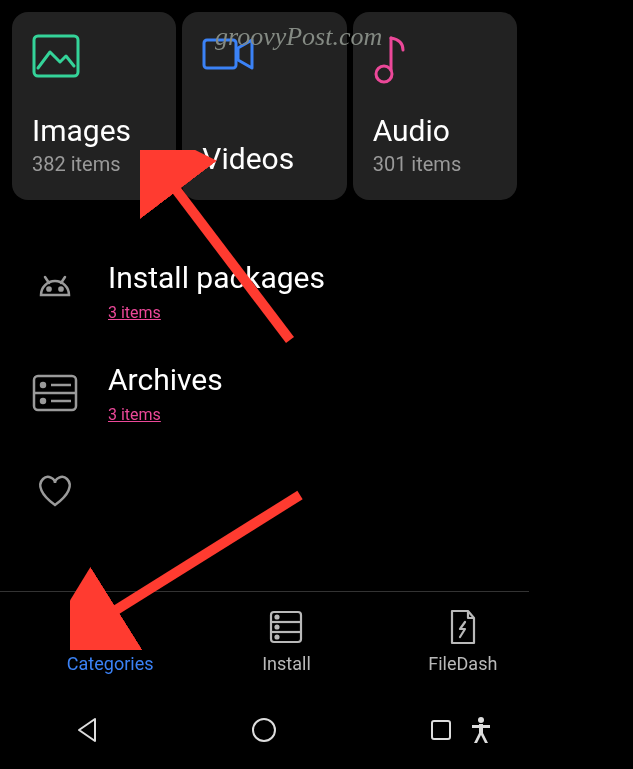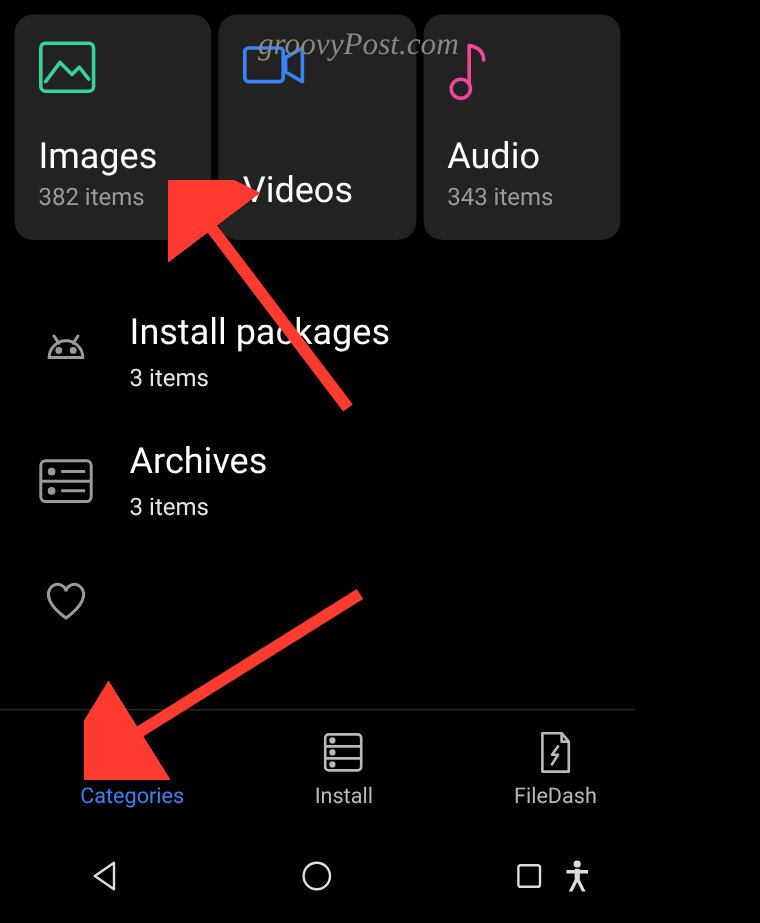--- a/index.html
+++ b/index.html
@@ -10,21 +10,21 @@
   .tiles { display:flex; gap:6px; padding:12px 12px 0 12px; }
   .tile { flex:1; background:#222; border-radius:16px; padding:22px 20px 24px 20px; display:flex; flex-direction:column; justify-content:space-between; height:188px; cursor:pointer; }
   .tile .ticon { height:50px; display:flex; align-items:flex-start; }
   .tile .ttitle { font-size:30px; font-weight:400; color:#fff; margin-top:22px; }
   .tile .tcount { font-size:20px; color:#9a9a9a; margin-top:4px; }
   
   .list { padding: 40px 0 0 0; }
   .row { display:flex; align-items:center; padding:20px 28px; cursor:pointer; }
   .ricon { width:54px; height:54px; display:flex; align-items:center; justify-content:center; flex-shrink:0; margin-right:26px; }
   .rtext .rtitle { font-size:30px; color:#fff; }
-  .rtext .rcount { font-size:20px; color:#e5e5e5; margin-top:8px; }
+  .rtext .rcount { font-size:16px; color:#ec4899; margin-top:8px;text-decoration:underline; }
   
   .tabbar { position:absolute; left:0; right:0; bottom:78px; height:100px; border-top:1px solid #333; display:flex; }
   .tab { flex:1; display:flex; flex-direction:column; align-items:center; justify-content:center; gap:8px; cursor:pointer;padding-left:44px; }
   .tab .tabicon { height:36px; display:flex; align-items:center; justify-content:center; }
   .tab .tablabel { font-size:18px; color:#b9b9b9; }
   .tab.active .tablabel { color:#3b82f6; }
   
   .androidnav { position:absolute; left:0; right:0; bottom:0; height:78px; display:flex; align-items:center; justify-content:space-around; }
   .navbtn { width:60px; height:50px; display:flex; align-items:center; justify-content:center; cursor:pointer; }
   
@@ -64,21 +64,21 @@
   <div class="tile">
     <div class="ticon">
       <svg width="36" height="50" viewBox="0 0 36 50">
             <path d="M18 4 L18 36" stroke="#ec4899" stroke-width="3" stroke-linecap="round"></path>
             <path d="M18 4 Q30 6 30 16" fill="none" stroke="#ec4899" stroke-width="3" stroke-linecap="round"></path>
             <circle cx="11" cy="40" r="8" fill="none" stroke="#ec4899" stroke-width="3"></circle>
           </svg>
     </div>
     <div>
       <div class="ttitle">Audio</div>
-      <div class="tcount">343 items</div>
+      <div class="tcount">301 items</div>
     </div>
   </div>
 </div>
 
 <div class="list">
   <div class="row">
     <div class="ricon">
       <svg width="48" height="48" viewBox="0 0 48 48" fill="none" stroke="#9a9a9a" stroke-width="2.5" stroke-linecap="round">
             <path d="M10 28 a14 14 0 0 1 28 0 Z"></path>
             <line x1="14" y1="10" x2="18" y2="16"></line>

